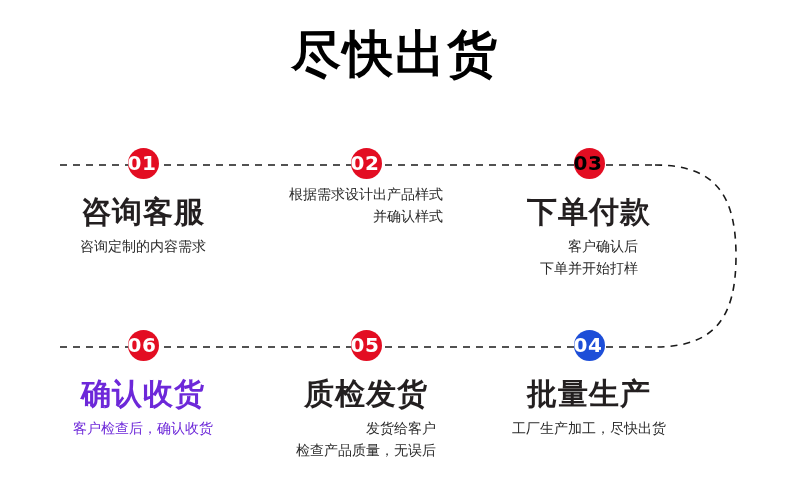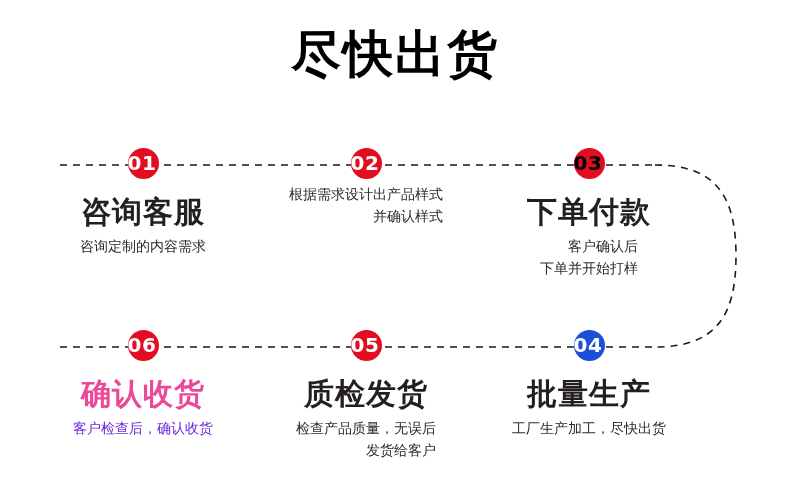--- a/index.html
+++ b/index.html
@@ -149,32 +149,32 @@
         <span class="desc-line">下单并开始打样</span>
       </div>
     </div>
 
   </div>
 
   <div class="row row-2">
 
     <div class="step">
       <div class="step-badge" style="background: rgb(227, 13, 34); color: rgb(255, 255, 255);">06</div>
-      <div class="step-title" style="color: #ec4899;">确认收货</div>
+      <div class="step-title" style="color: #6d28d9;">确认收货</div>
       <div class="step-desc" style="color: #6d28d9;">
         <span class="desc-line">客户检查后，确认收货</span>
       </div>
     </div>
 
     <div class="step">
       <div class="step-badge" style="background: rgb(227, 13, 34); color: rgb(255, 255, 255);">05</div>
       <div class="step-title" style="color: rgb(35, 31, 32);">质检发货</div>
       <div class="step-desc" style="color: rgb(43, 43, 43);">
+        <span class="desc-line">发货给客户</span>
         <span class="desc-line">检查产品质量，无误后</span>
-        <span class="desc-line">发货给客户</span>
       </div>
     </div>
 
     <div class="step">
       <div class="step-badge" style="background: #1d4ed8; color: rgb(255, 255, 255);">04</div>
       <div class="step-title" style="color: rgb(35, 31, 32);">批量生产</div>
       <div class="step-desc" style="color: rgb(43, 43, 43);">
         <span class="desc-line">工厂生产加工，尽快出货</span>
       </div>
     </div>

